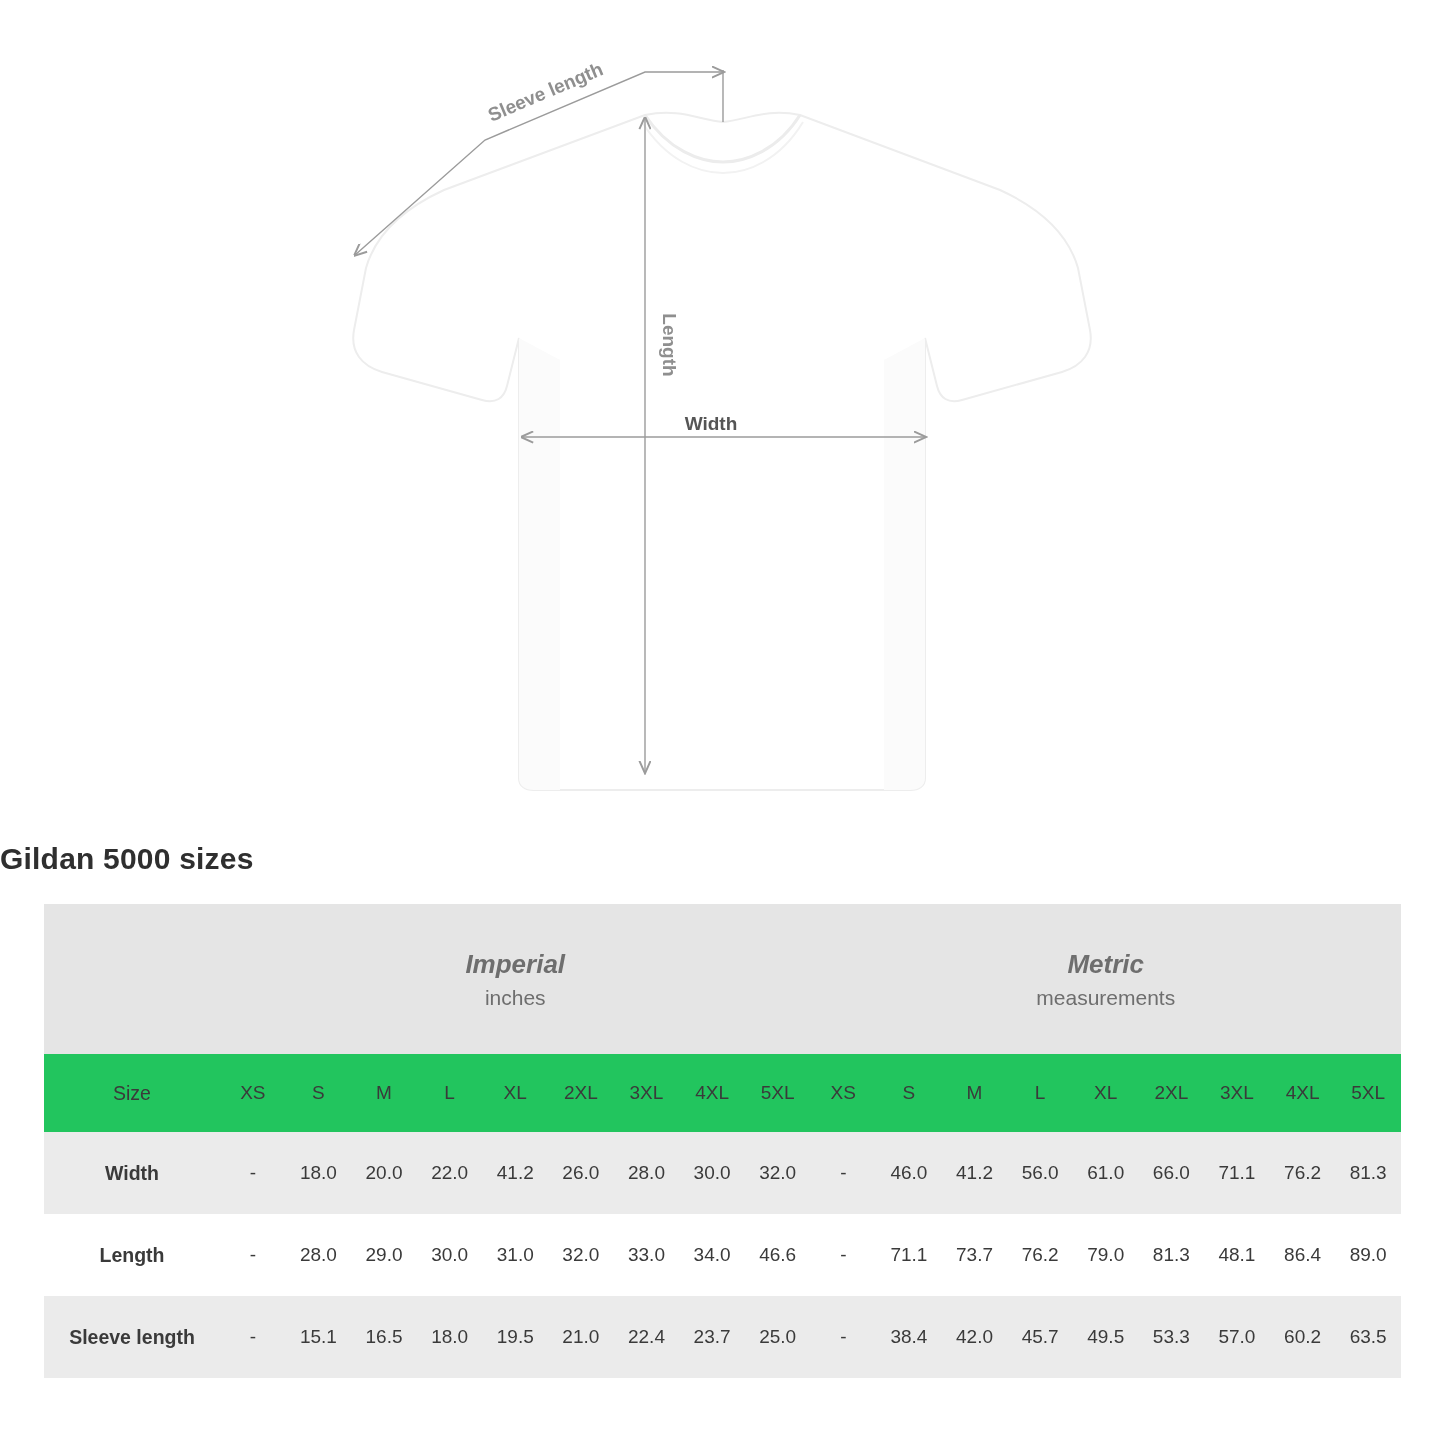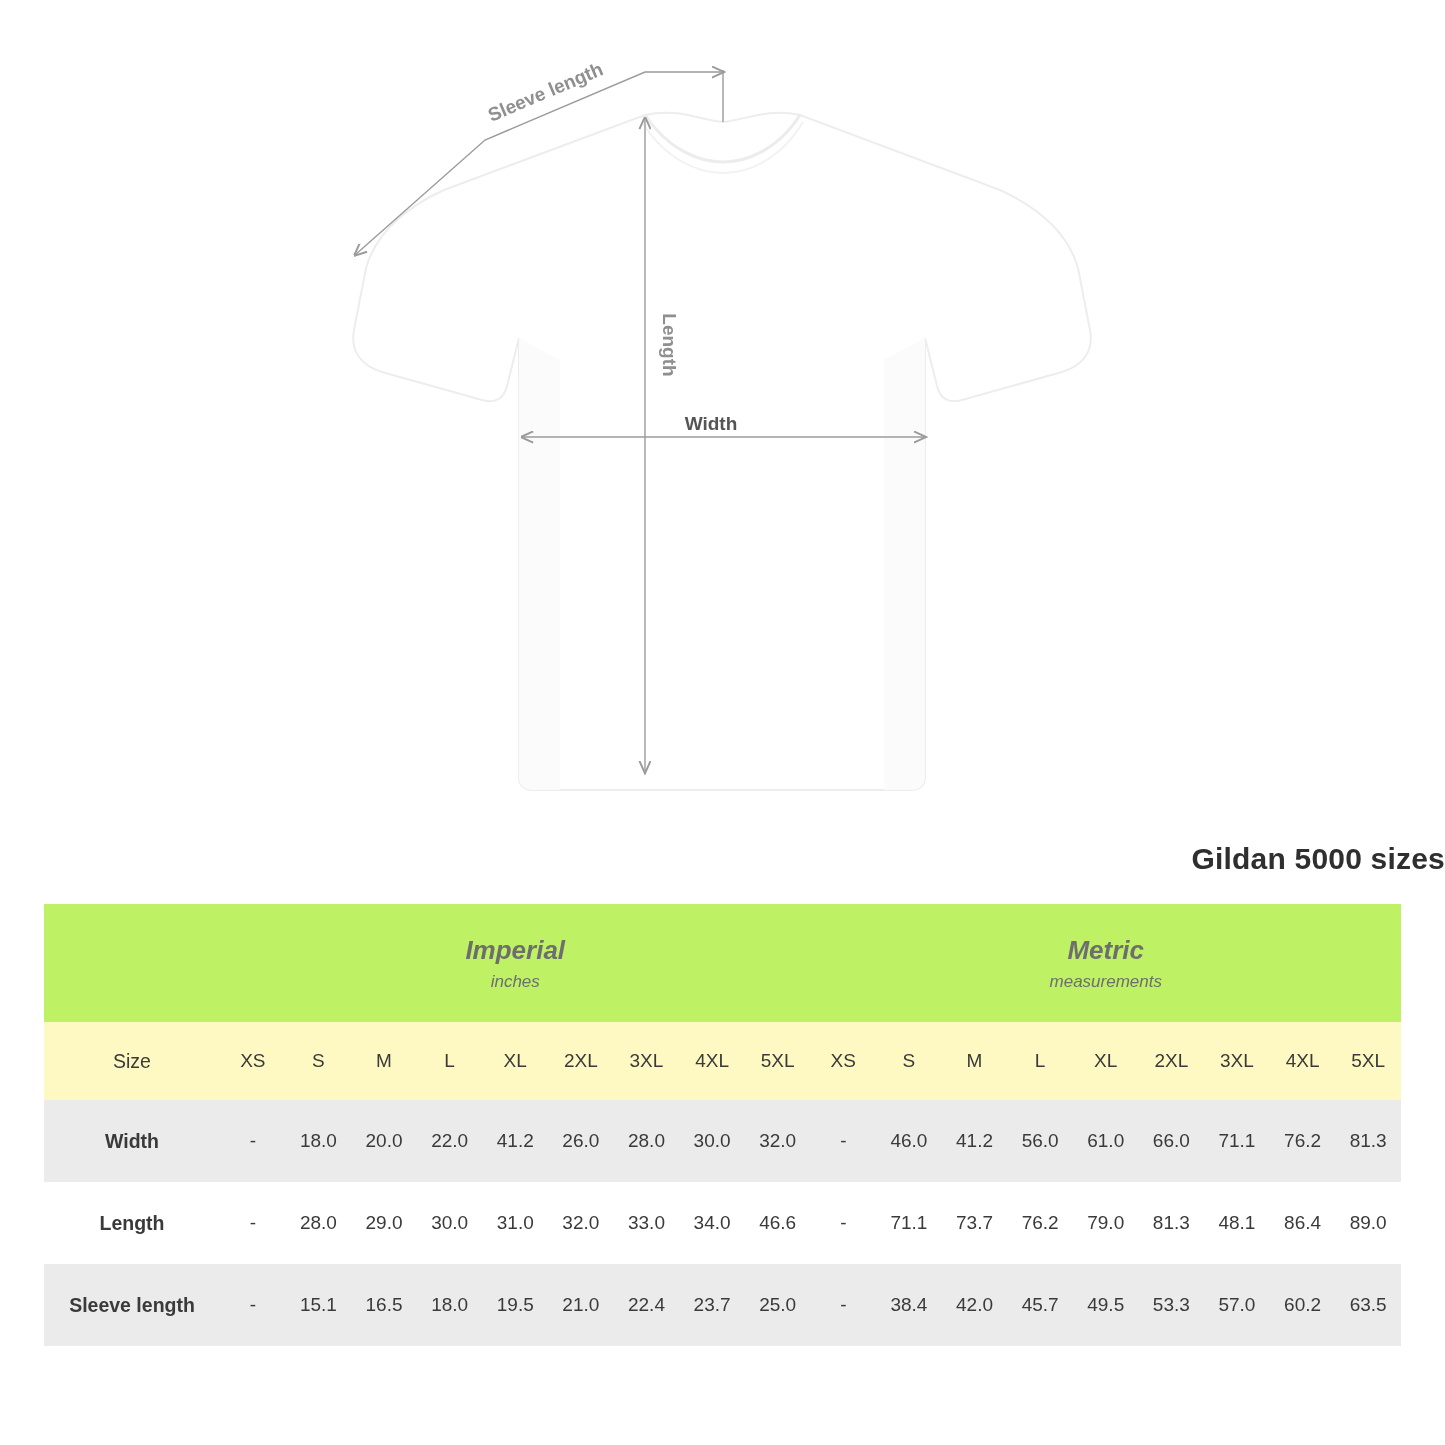--- a/index.html
+++ b/index.html
@@ -29,21 +29,21 @@
     height: 820px;
   }
   .diagram svg {
     position: absolute;
     top: 0;
     left: 0;
   }
 
   
   .title-block {
-    text-align: right;
+    text-align: left;
     margin-top: 22px;
   }
   .chart-title {
     font-size: 30px;
     font-weight: bold;
     color: #2f2f2f;
     letter-spacing: 0.2px;
   }
   .chart-note {
     margin-top: 16px;
@@ -62,44 +62,43 @@
     table-layout: fixed;
   }
   table.size-table td,
   table.size-table th {
     text-align: center;
     vertical-align: middle;
     font-weight: normal;
   }
 
   .unit-row td {
-    background: #bef264;
-    height: 118px;
+    background: #e5e5e5;
+    height: 150px;
     padding: 0;
   }
   .unit-name {
     font-size: 26px;
     font-style: italic;
     font-weight: bold;
     color: #6e6e6e;
     line-height: 1.25;
   }
   .unit-sub {
-    font-size: 17px;
-    font-style: italic;
+    font-size: 21px;
     color: #6e6e6e;
     margin-top: 6px;
   }
 
   .header-row td {
     height: 76px;
     font-size: 19px;
     font-weight: bold;
     color: #3a3a3a;
-    background: #fef9c3;
+    background: #22c55e;
   }
   .header-row td.rowlabel {
     font-size: 19.5px;
   }
 
   .data-row td {
     height: 80px;
     font-size: 19px;
     color: #3a3a3a;
   }

